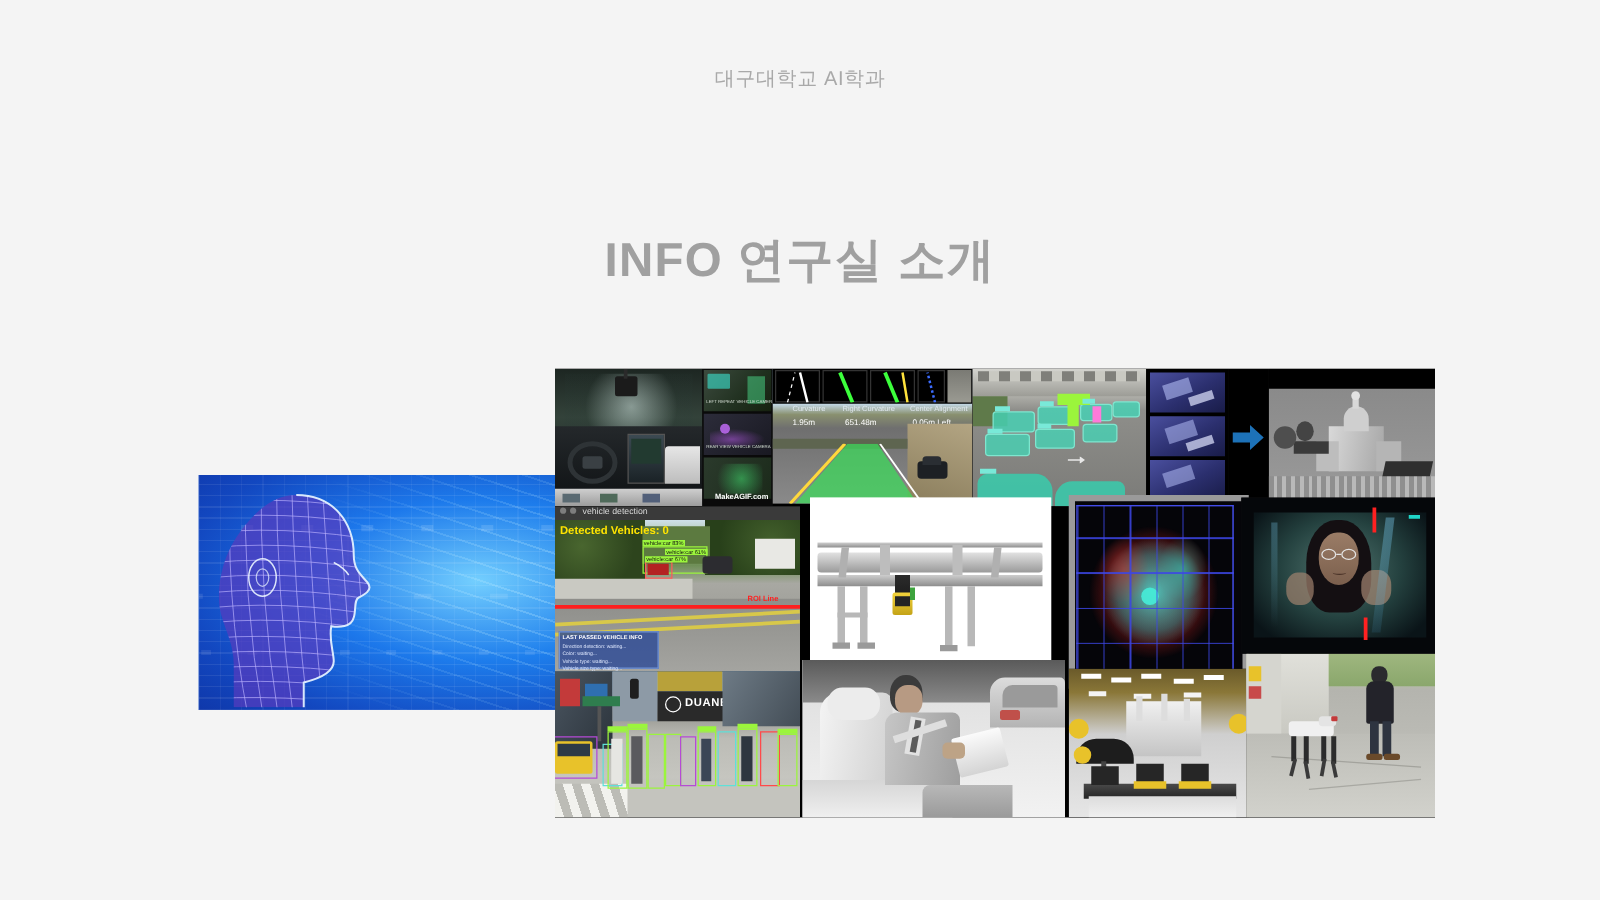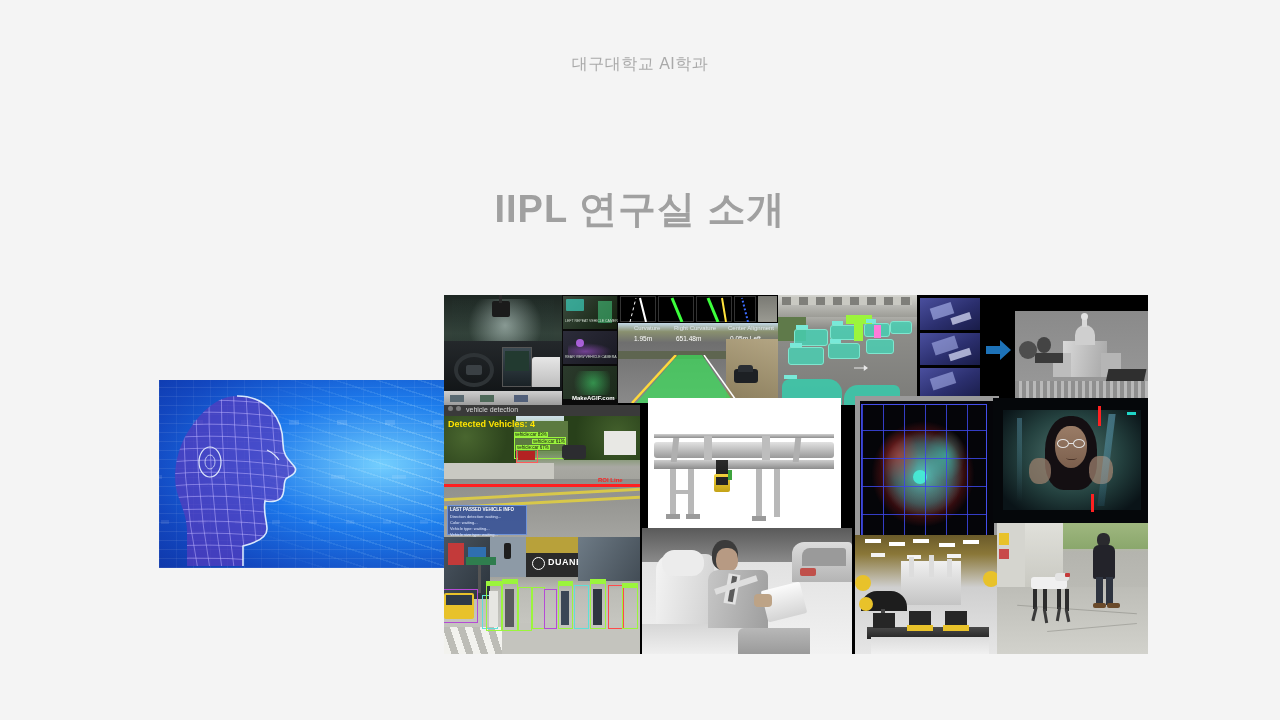--- a/index.html
+++ b/index.html
@@ -139,21 +139,21 @@
   }
   .dot { position:absolute; top:3px; width:5px; height:5px; border-radius:50%; background:#7d7d7d;}
 </style>
 </head>
 <body>
 
 <div class="title-block">
   <div class="dept-line">대구대학교  AI학과</div>
 </div>
 
-<div class="subtitle">IIPL 연구실 소개</div>
+<div class="subtitle">INFO 연구실 소개</div>
 
 <div class="ai-head">
   <div class="circuit"></div>
   <div class="rays"></div>
   <div class="chips"></div>
   <svg class="head-wire" viewBox="0 0 168 180">
     <defs>
       <clipPath id="headclip">
         <path d="M74 10 C104 10 120 32 120 58 C120 70 126 74 131 80 C136 86 128 90 124 92
                  C120 94 122 102 120 108 C118 116 108 116 102 115 C100 126 104 136 104 143
@@ -364,21 +364,21 @@
     <div class="box" style="left:72px;top:44px;width:22px;height:14px;border:1.5px solid #ff5a5a;"></div>
     <div class="box" style="left:74px;top:46px;width:17px;height:9px;background:#b42222;"></div>
     <div class="lbl" style="left:70px;top:27px;font-size:4.5px;color:#101010;background:#9bf53c;padding:0 1px;">vehicle:car 83%</div>
     <div class="lbl" style="left:88px;top:34px;font-size:4.5px;color:#101010;background:#9bf53c;padding:0 1px;">vehicle:car 61%</div>
     <div class="lbl" style="left:72px;top:40px;font-size:4.5px;color:#101010;background:#9bf53c;padding:0 1px;">vehicle:car 67%</div>
     <div class="box" style="left:118px;top:40px;width:24px;height:14px;background:#2c2c30;border-radius:3px;"></div>
 
     <div class="box" style="left:0;top:79px;width:196px;height:3px;background:#ff1f1f;"></div>
     <div class="lbl" style="left:154px;top:72px;font-size:6px;color:#ff2020;font-weight:700;">ROI Line</div>
 
-    <div class="lbl" style="left:4px;top:14px;font-size:9px;color:#ffe400;font-weight:700;">Detected Vehicles: 4</div>
+    <div class="lbl" style="left:4px;top:14px;font-size:9px;color:#ffe400;font-weight:700;">Detected Vehicles: 0</div>
 
     <div class="box" style="left:3px;top:100px;width:80px;height:30px;background:rgba(40,70,150,.78);border:1px solid #6f93d8;">
       <div class="lbl" style="left:2px;top:1px;font-size:4.5px;color:#fff;font-weight:700;">LAST PASSED VEHICLE INFO</div>
       <div class="lbl" style="left:2px;top:8px;font-size:4px;color:#dfe8ff;">Direction detection: waiting...</div>
       <div class="lbl" style="left:2px;top:14px;font-size:4px;color:#dfe8ff;">Color: waiting...</div>
       <div class="lbl" style="left:2px;top:20px;font-size:4px;color:#dfe8ff;">Vehicle type: waiting...</div>
       <div class="lbl" style="left:2px;top:26px;font-size:4px;color:#dfe8ff;">Vehicle size type: waiting...</div>
     </div>
   </div>
 

